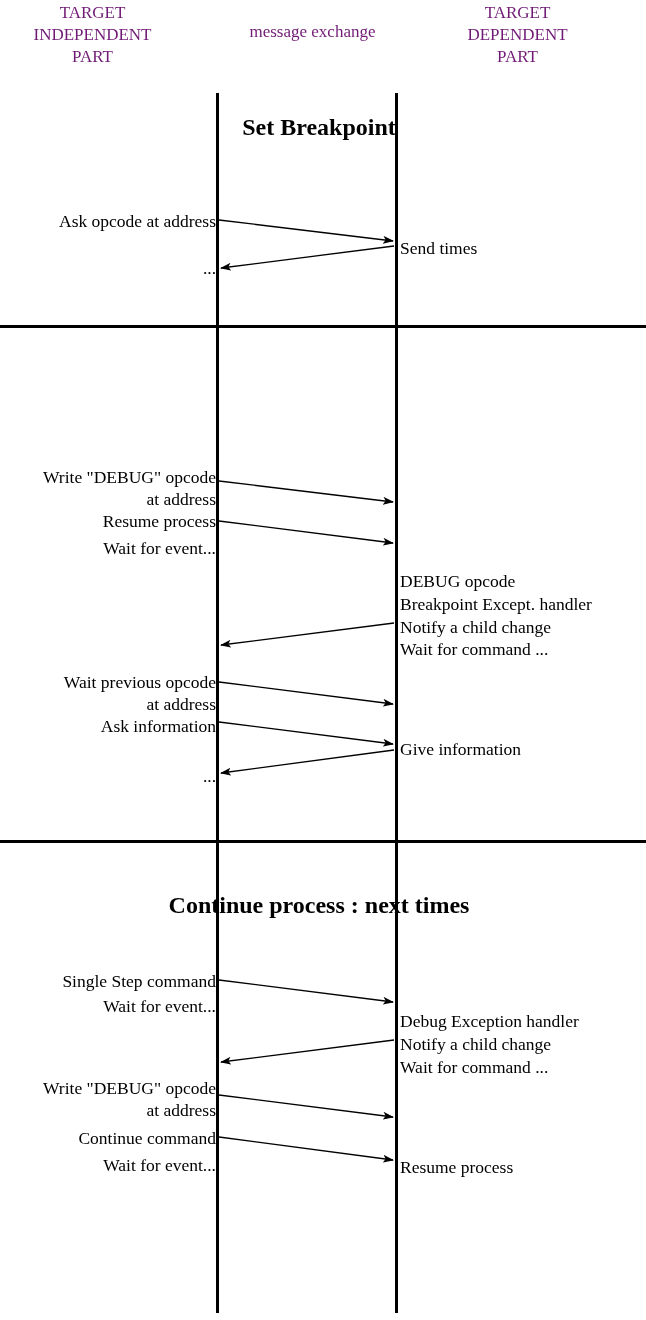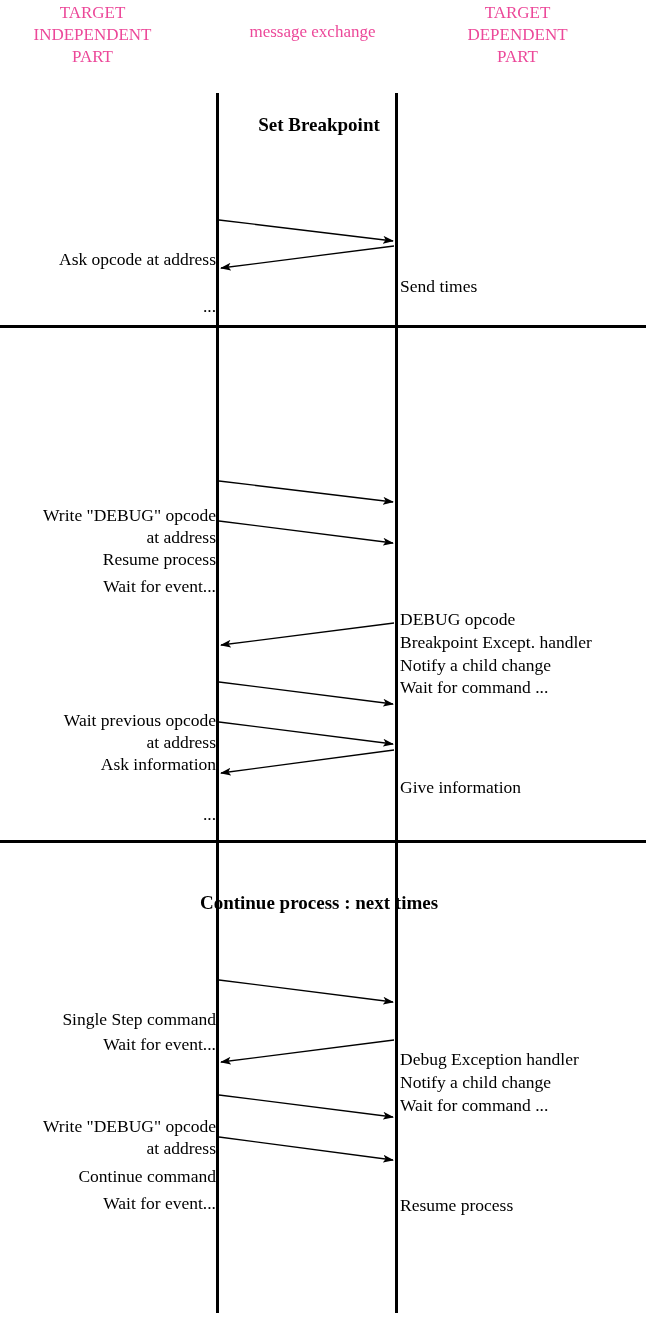--- a/index.html
+++ b/index.html
@@ -16,21 +16,21 @@
     font-family: "Liberation Serif", "DejaVu Serif", serif;
     color: #000000;
   }
 
   
   .col-header {
     position: absolute;
     text-align: center;
     font-size: 17px;
     line-height: 1.28;
-    color: #ec4899;
+    color: #701a75;
     white-space: pre-line;
   }
   #hdr-left  { left: 0px;   top: 2px;  width: 185px; }
   #hdr-mid   { left: 210px; top: 21px; width: 205px; }
   #hdr-right { left: 415px; top: 2px;  width: 205px; }
 
   
   .lifeline {
     position: absolute;
     width: 3px;
@@ -48,33 +48,32 @@
     background: #000;
   }
 
   
   .section-title {
     position: absolute;
     width: 646px;
     left: 0;
     text-align: center;
     font-weight: bold;
-    font-size: 19px;
+    font-size: 24px;
     color: #000;
   }
   .section-title > span { display: inline-block; margin-left: -8px; }
 
   
   .label {
     position: absolute;
     font-size: 17.5px;
     line-height: 1.28;
     color: #000;
     white-space: pre-line;
-    margin-top: 38px;
   }
   .label-left  { text-align: right; right: 430px; }
   .label-right { text-align: left;  left: 400px; white-space: pre-line; }
 
   
   #arrows {
     position: absolute;
     left: 0; top: 0;
     width: 646px; height: 1320px;
     pointer-events: none;

